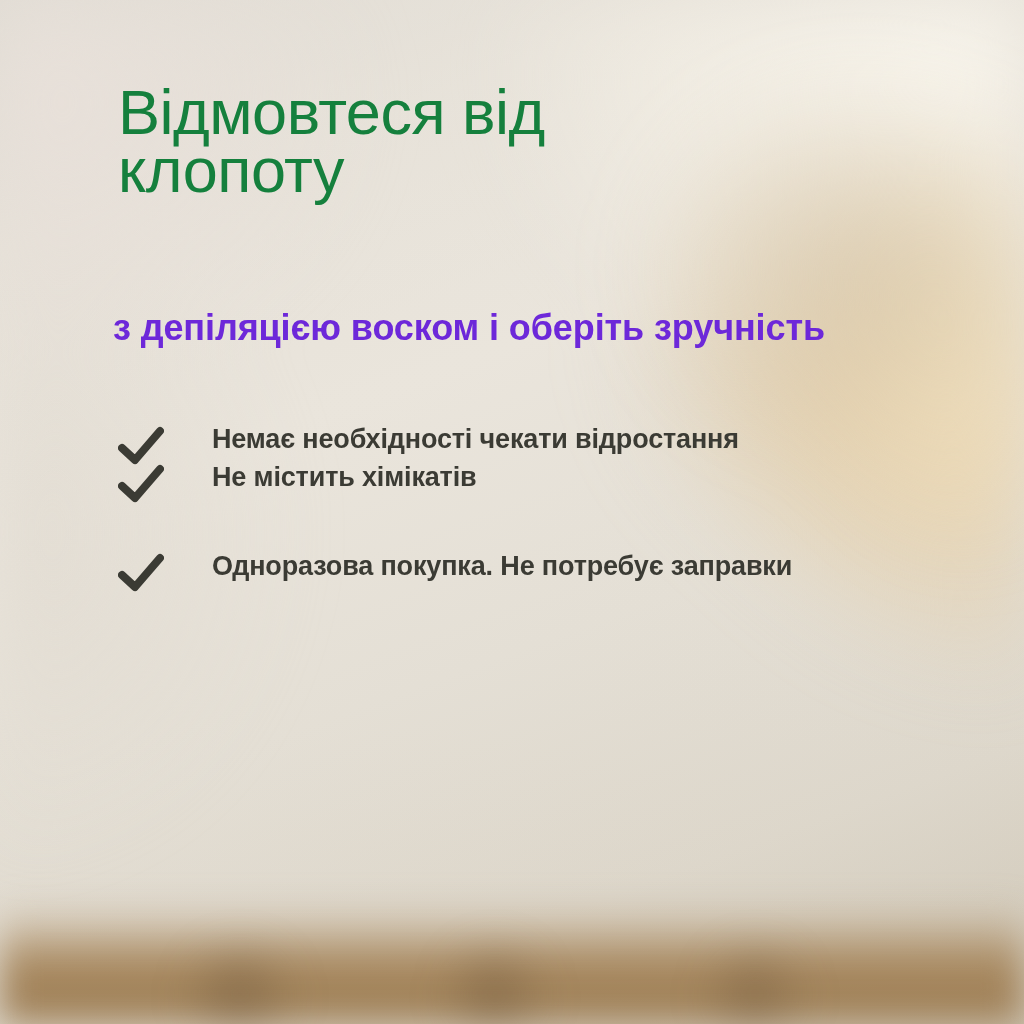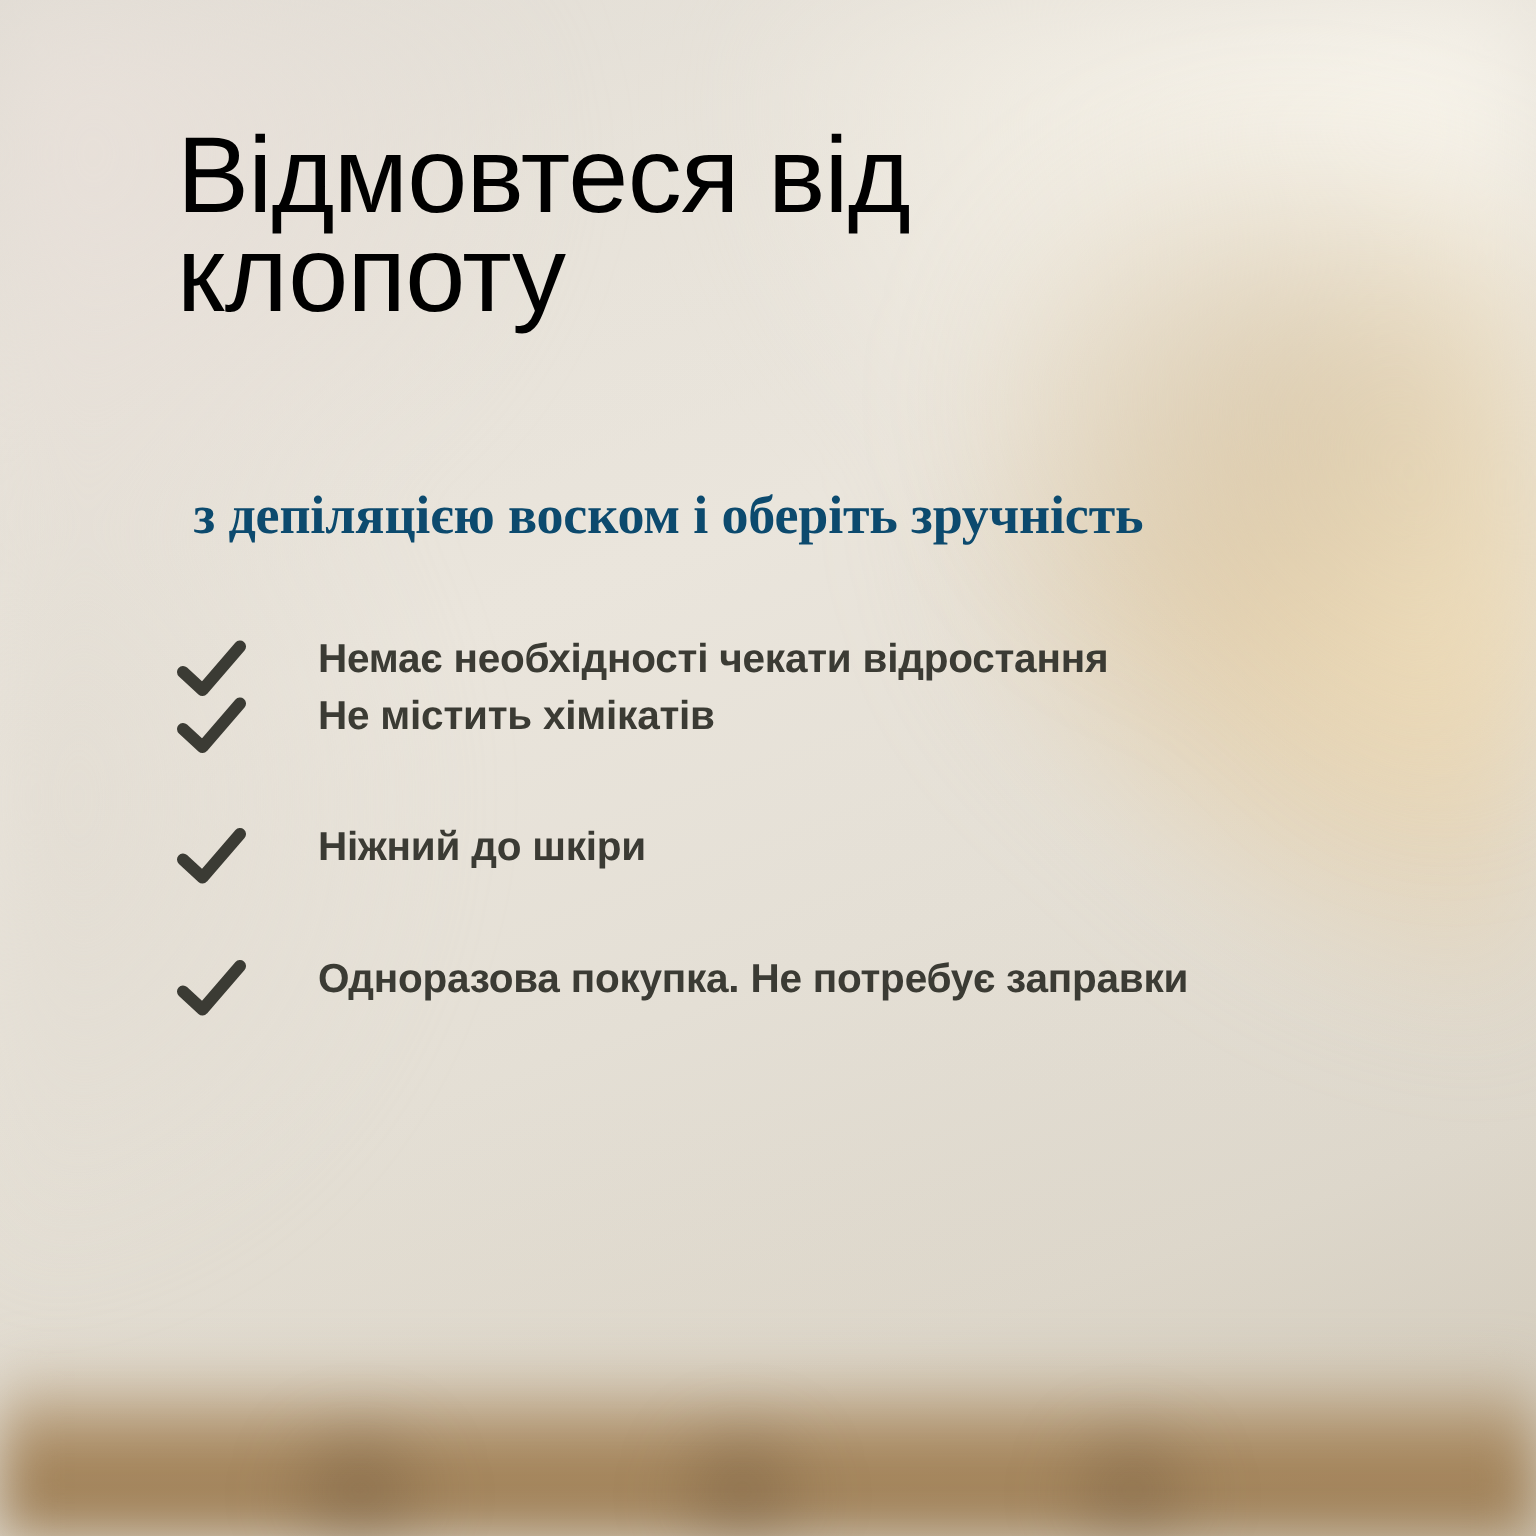--- a/index.html
+++ b/index.html
@@ -100,40 +100,39 @@
     width: 100%;
     height: 100%;
   }
 
   #headline {
     position: absolute;
     left: 118px;
     top: 84px;
     width: 800px;
     margin: 0;
-    font-size: 72px;
+    font-size: 63px;
     line-height: 0.92;
     font-weight: 400;
     letter-spacing: -0.5px;
-    color: #000000;
+    color: #15803d;
     white-space: pre-line;
   }
 
   #subtitle {
     position: absolute;
     left: 113px;
     top: 307px;
     width: 860px;
-    margin: 16px;
+    margin: 0;
     font-size: 36px;
     line-height: 1.15;
     font-weight: 700;
-    color: #0c4a6e;
+    color: #6d28d9;
     letter-spacing: -0.1px;
-    font-family: Liberation Serif, serif;
   }
 
   #benefits {
     position: absolute;
     left: 113px;
     top: 424px;
     width: 890px;
     margin: 0;
     padding: 0;
     list-style: none;
@@ -199,28 +198,20 @@
 
       <li class="benefit" style="margin-top:7px;">
         <span class="check-icon">
           <svg viewBox="0 0 46 40" aria-hidden="true">
             <path d="M4 22 L17 34 L42 5" fill="none" stroke="currentColor" stroke-width="8" stroke-linecap="round" stroke-linejoin="round"></path>
           </svg>
         </span>
         <span class="benefit-text">Не містить хімікатів</span>
       </li>
 
-      <li class="benefit" style="margin-top:56px;">
-        <span class="check-icon">
-          <svg viewBox="0 0 46 40" aria-hidden="true">
-            <path d="M4 22 L17 34 L42 5" fill="none" stroke="currentColor" stroke-width="8" stroke-linecap="round" stroke-linejoin="round"></path>
-          </svg>
-        </span>
-        <span class="benefit-text">Ніжний до шкіри</span>
-      </li>
 
       <li class="benefit" style="margin-top:58px;">
         <span class="check-icon">
           <svg viewBox="0 0 46 40" aria-hidden="true">
             <path d="M4 22 L17 34 L42 5" fill="none" stroke="currentColor" stroke-width="8" stroke-linecap="round" stroke-linejoin="round"></path>
           </svg>
         </span>
         <span class="benefit-text">Одноразова покупка. Не потребує заправки</span>
       </li>
     </ul>

